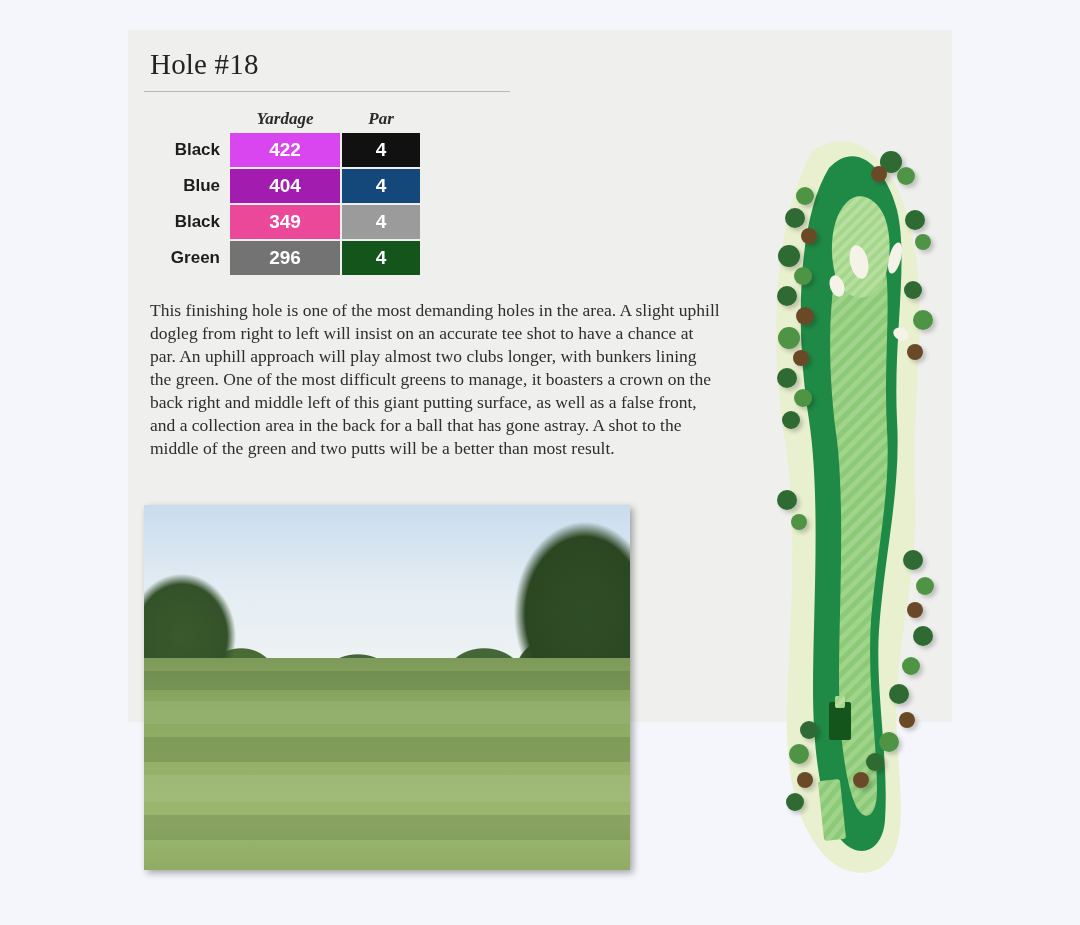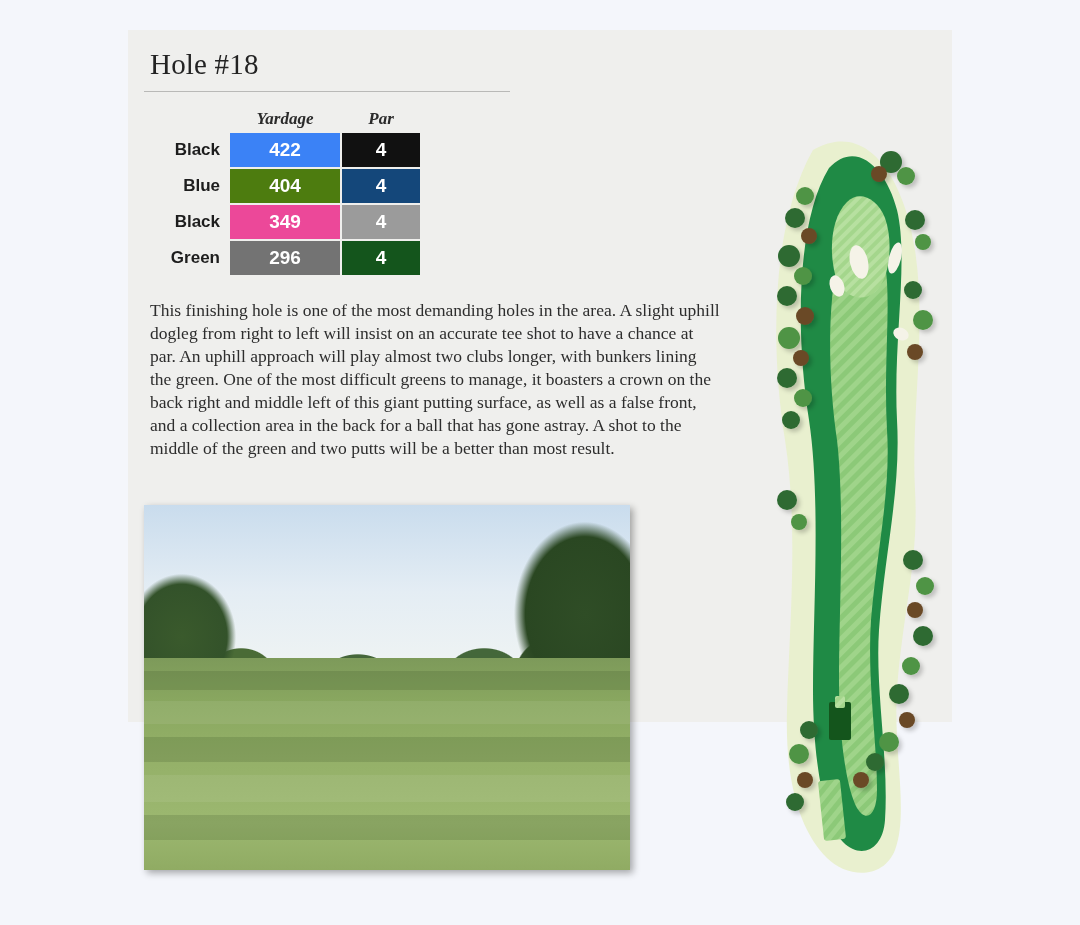--- a/index.html
+++ b/index.html
@@ -171,26 +171,26 @@
       <thead>
         <tr>
           <th class="blank"></th>
           <th class="yardage-h">Yardage</th>
           <th class="par-h">Par</th>
         </tr>
       </thead>
       <tbody>
         <tr>
           <td class="tee-label">Black</td>
-          <td class="cell yard" style="background:#3b82f6">422</td>
+          <td class="cell yard" style="background:#d946ef">422</td>
           <td class="cell par" style="background:#111111">4</td>
         </tr>
         <tr>
           <td class="tee-label">Blue</td>
-          <td class="cell yard" style="background:#4d7c0f">404</td>
+          <td class="cell yard" style="background:#a21caf">404</td>
           <td class="cell par" style="background:#14477a">4</td>
         </tr>
         <tr>
           <td class="tee-label">Black</td>
           <td class="cell yard" style="background:#ec4899">349</td>
           <td class="cell par" style="background:#9b9b9b">4</td>
         </tr>
         <tr>
           <td class="tee-label">Green</td>
           <td class="cell yard" style="background:#737373">296</td>

